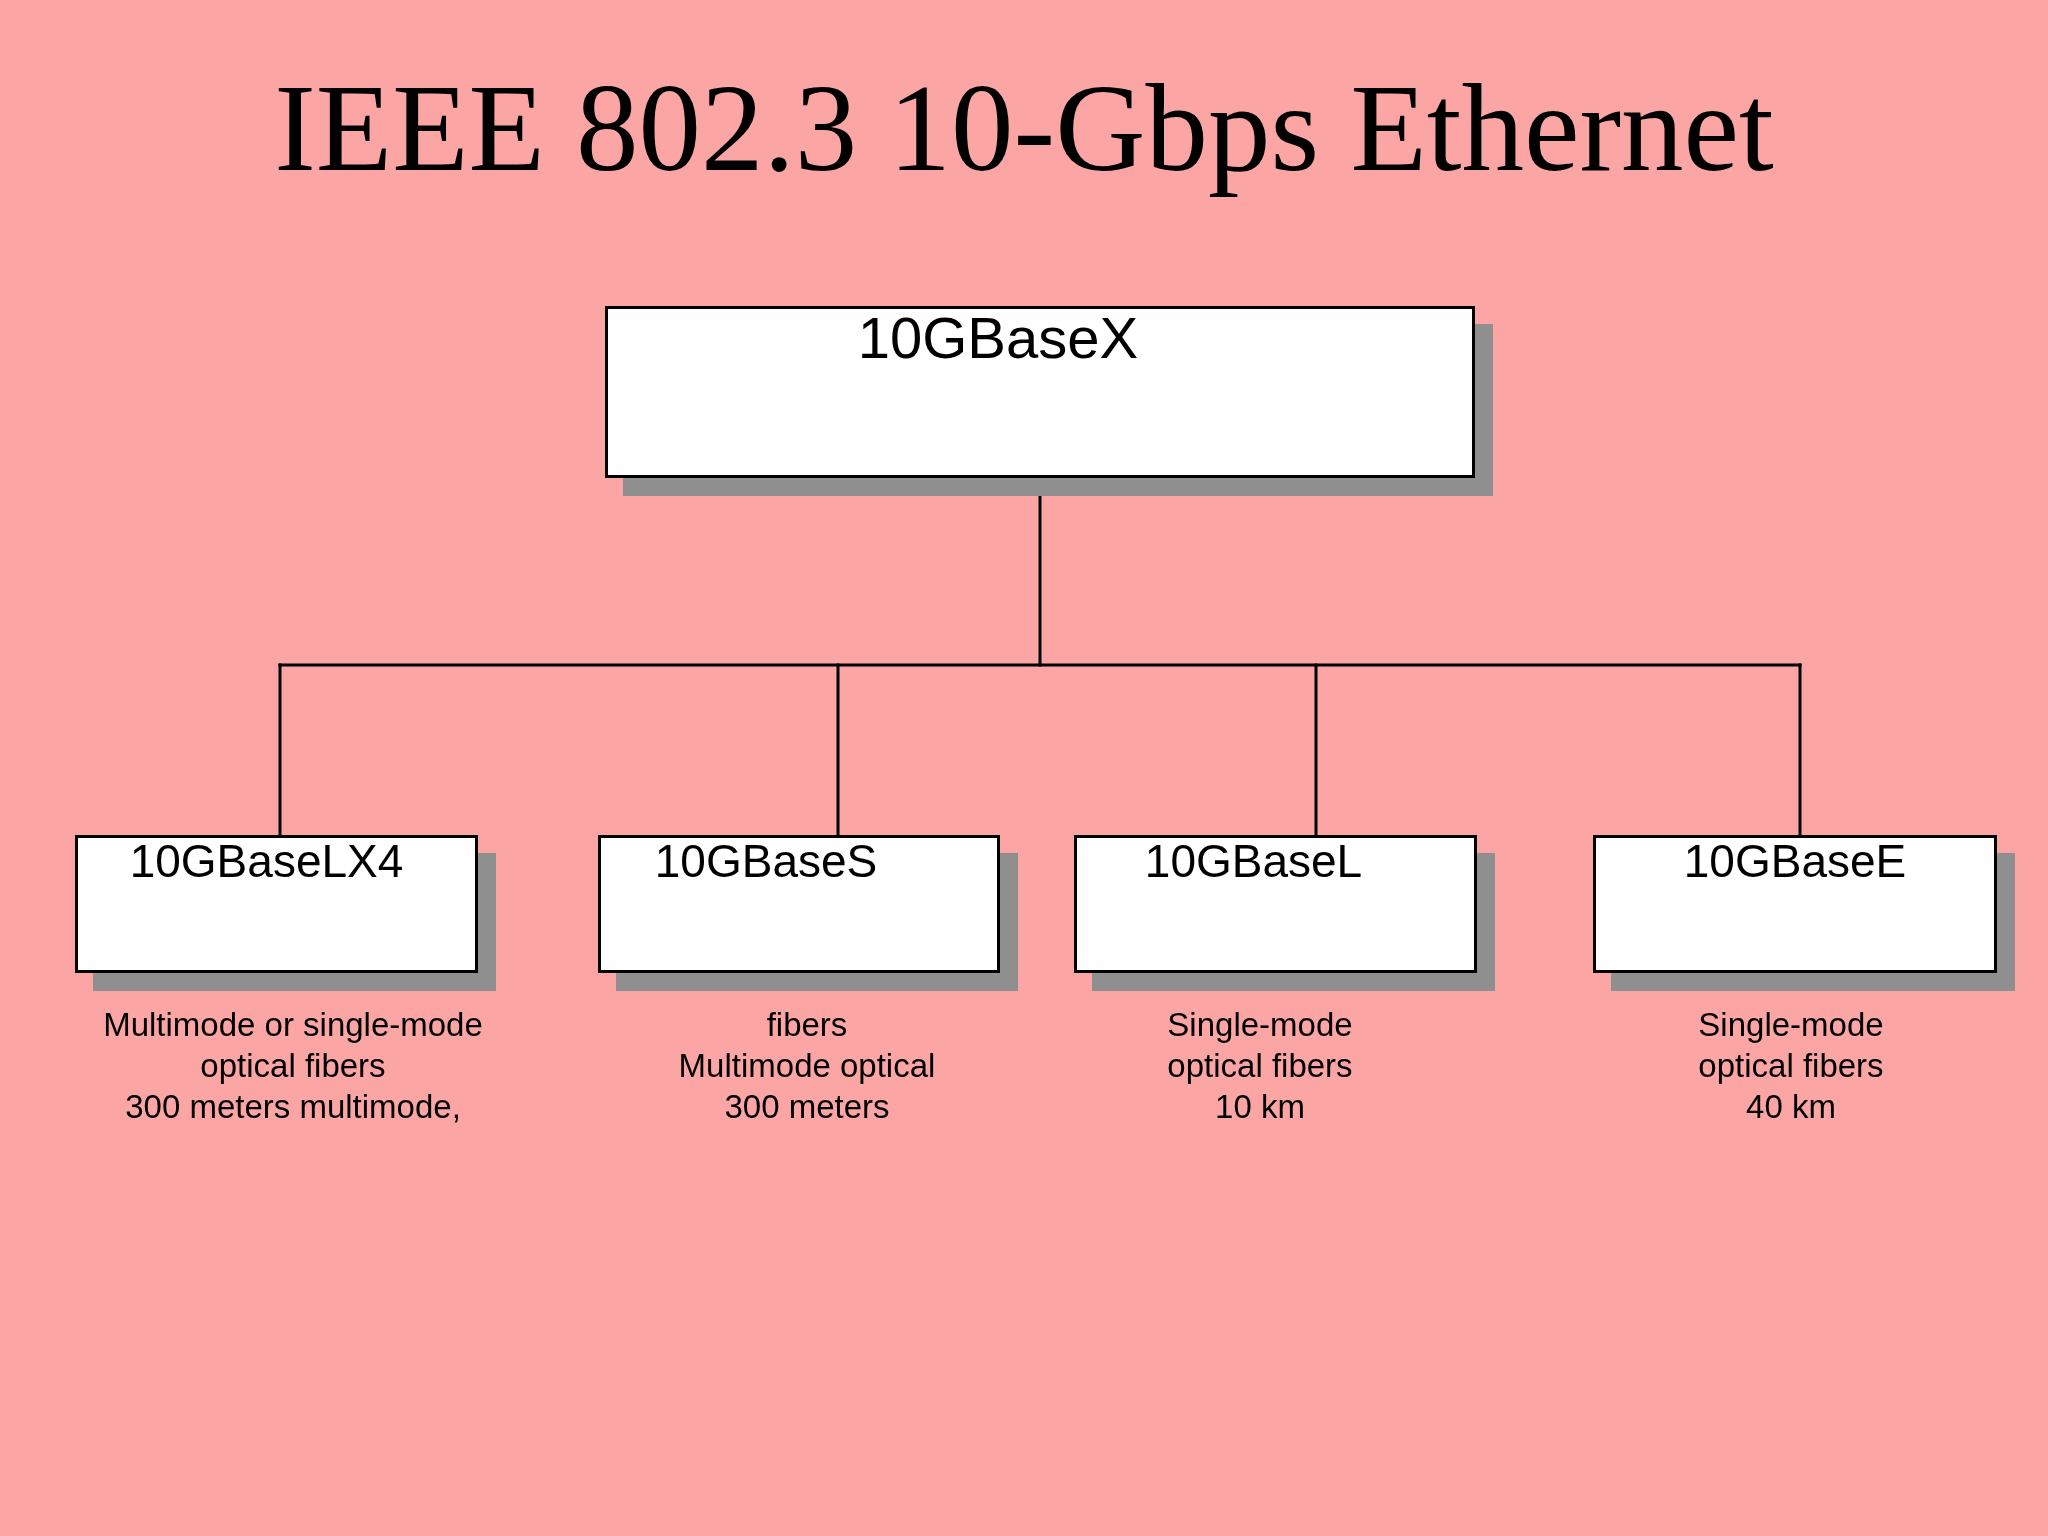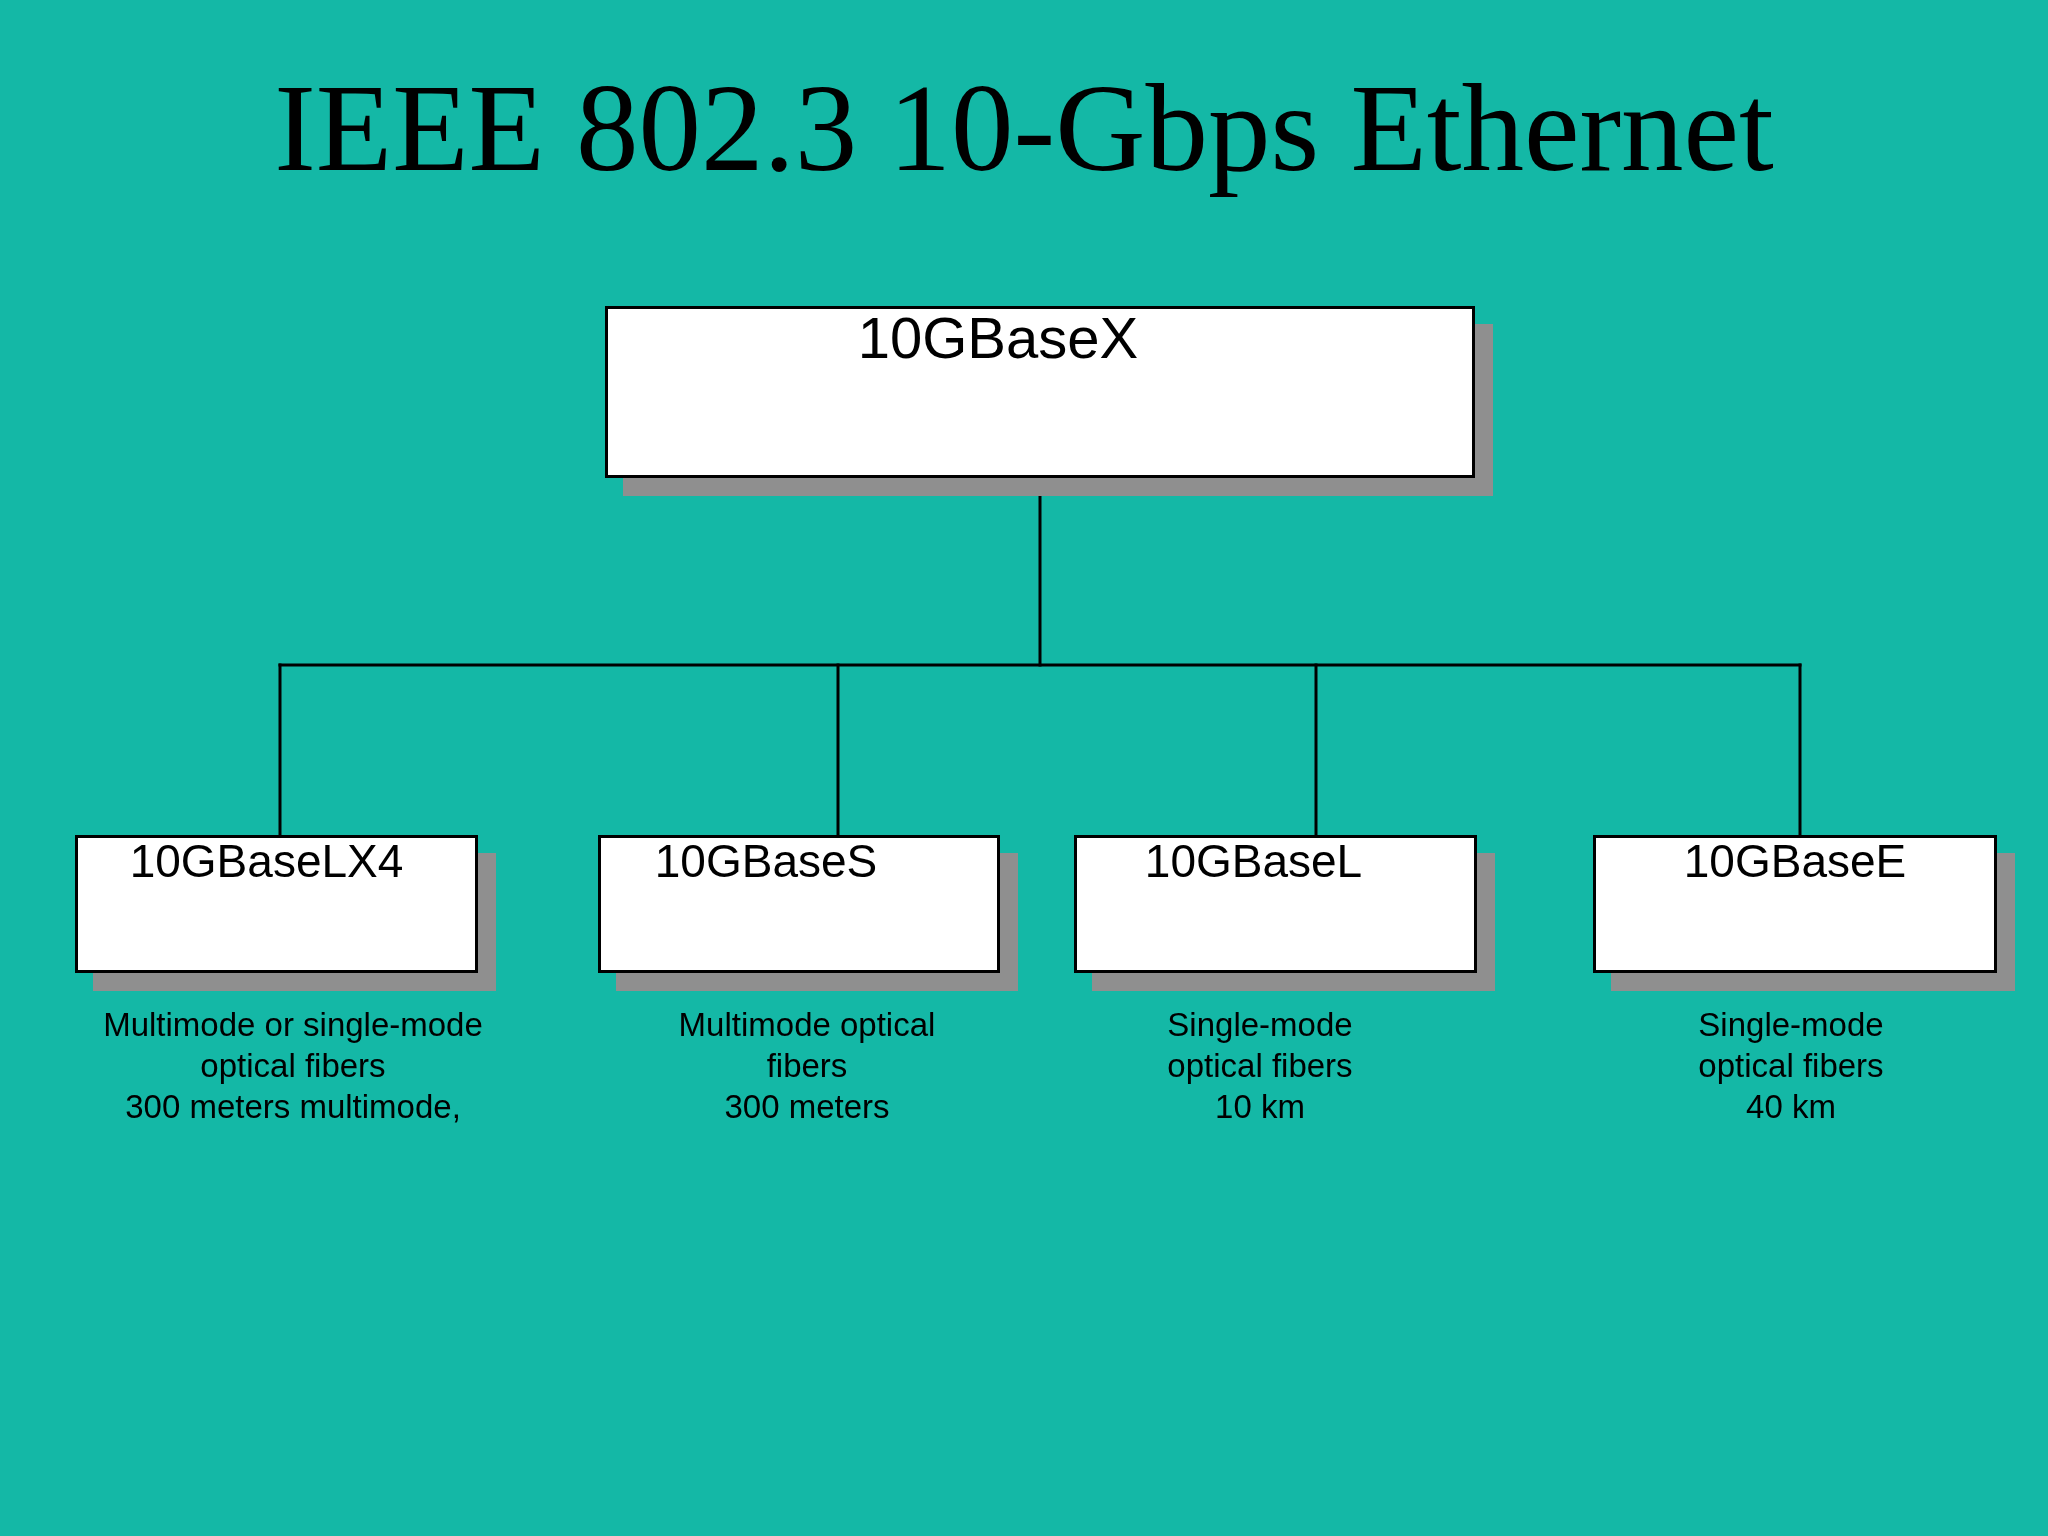--- a/index.html
+++ b/index.html
@@ -1,20 +1,20 @@
 <!DOCTYPE html>
 <html><head>
 <meta charset="utf-8">
 <style>
   html, body { margin: 0; padding: 0; background: #ffffff; }
   .slide {
     position: relative;
     width: 2048px;
     height: 1536px;
-    background: #14b8a6;
+    background: #fca5a5;
     overflow: hidden;
     font-family: "Liberation Sans", "DejaVu Sans", sans-serif;
     color: #000000;
   }
   .title {
     position: absolute;
     top: 57px;
     left: 0;
     width: 100%;
     text-align: center;
@@ -99,22 +99,22 @@
     <span class="node-label">10GBaseE</span>
   </div>
 
   <div class="desc d0">
     <div>Multimode or single-mode</div>
     <div>optical fibers</div>
     <div>300 meters multimode,</div>
   </div>
 
   <div class="desc d1">
+    <div>fibers</div>
     <div>Multimode optical</div>
-    <div>fibers</div>
     <div>300 meters</div>
   </div>
 
   <div class="desc d2">
     <div>Single-mode</div>
     <div>optical fibers</div>
     <div>10 km</div>
   </div>
 
   <div class="desc d3">

